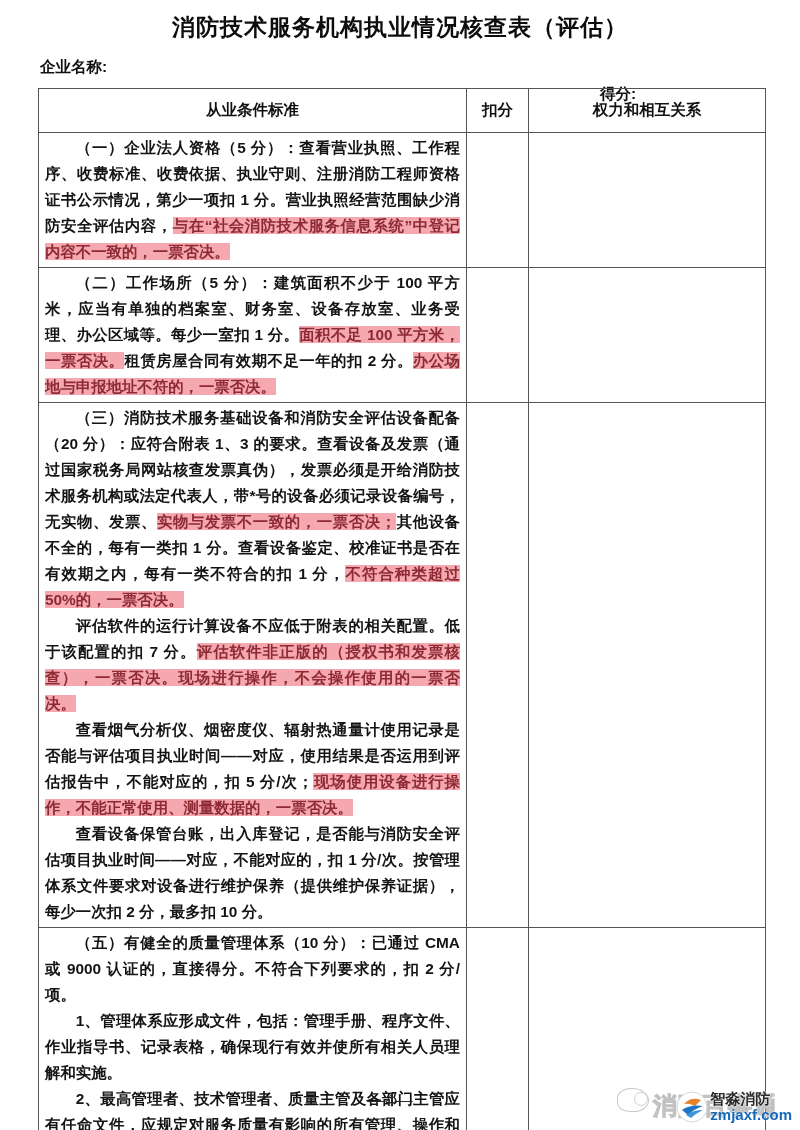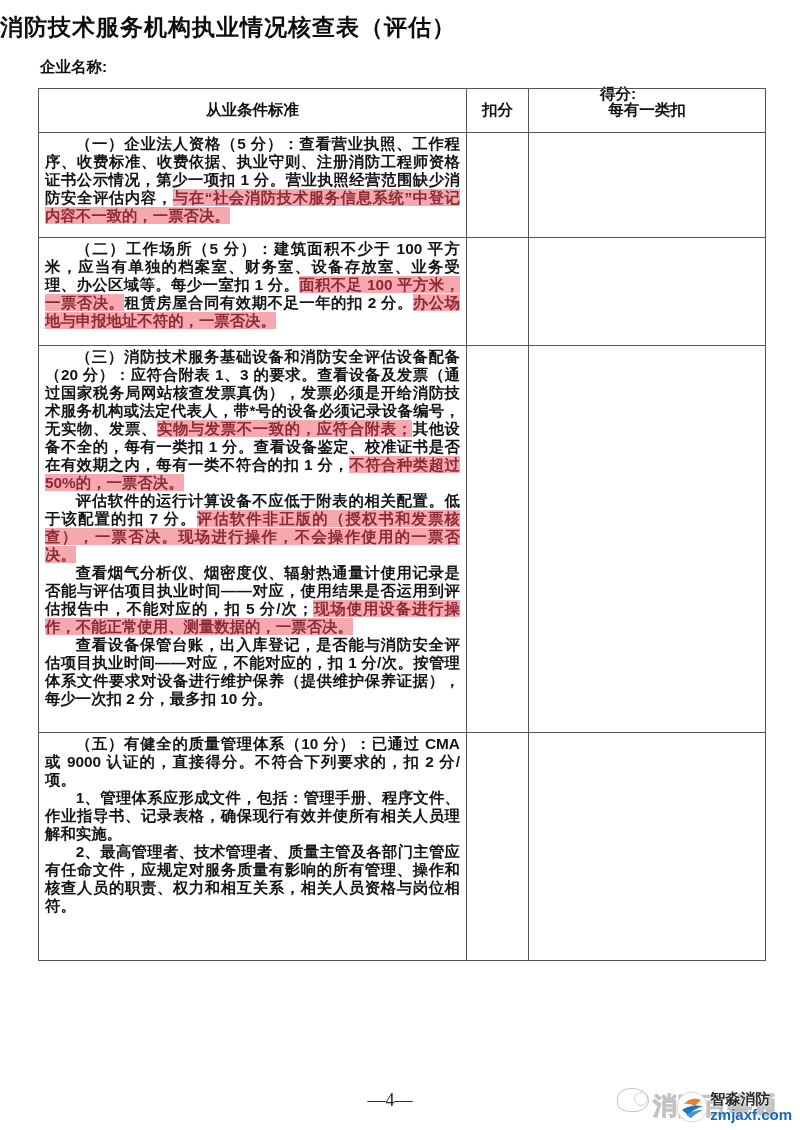--- a/index.html
+++ b/index.html
@@ -8,21 +8,21 @@
     background: #ffffff;
     font-family: "Liberation Sans", "DejaVu Sans", sans-serif;
     color: #111;
     overflow: hidden;
     position: relative;
   }
   .page { position: relative; width: 800px; height: 1130px; }
 
   .doc-title {
     position: absolute; top: 12px; left: 0; width: 800px;
-    text-align: left;
+    text-align: center;
     font-size: 23px; font-weight: 700;
     letter-spacing: 1px;
     color: #0d0d0d;
   }
 
   .field-row { position: absolute; top: 57px; left: 0; width: 646px; height: 22px; }
   .company-label { position: absolute; left: 40px; font-size: 15.5px; font-weight: 700; }
   .score-label   { position: absolute; left: 600px; font-size: 15.5px; font-weight: 700; margin-top: 27px; }
 
   table.check-table {
@@ -38,21 +38,21 @@
     box-sizing: border-box;
   }
   table.check-table th {
     height: 44px;
     text-align: center;
     vertical-align: middle;
     font-size: 15.5px;
     font-weight: 700;
     padding: 0;
   }
-  .cell-standard { font-size: 15.4px; line-height: 18px; font-weight: 700; text-align: justify; }
+  .cell-standard { font-size: 15.4px; line-height: 26px; font-weight: 700; text-align: justify; }
   .para { margin: 0; text-indent: 2em; }
   .seg { color: #141414; }
   .seg.hl {
     color: var(--hl-text, #8e2a33);
     background: var(--hl-bg, #f5a8b0);
   }
 
   .page-number {
     position: absolute; top: 1090px; left: 350px; width: 80px;
     text-align: center;
@@ -107,41 +107,41 @@
   <table class="check-table">
     <colgroup>
       <col style="width:428px">
       <col style="width:62px">
       <col style="width:237px">
     </colgroup>
     <thead>
       <tr>
         <th>从业条件标准</th>
         <th>扣分</th>
-        <th>每有一类扣</th>
+        <th>权力和相互关系</th>
       </tr>
     </thead>
     <tbody>
         <tr>
           <td class="cell-standard" style="height: 105px;">
             <p class="para"><span class="seg">（一）企业法人资格（5 分）：查看营业执照、工作程序、收费标准、收费依据、执业守则、注册消防工程师资格证书公示情况，第少一项扣 1 分。营业执照经营范围缺少消防安全评估内容，</span><span class="seg hl">与在“社会消防技术服务信息系统”中登记内容不一致的，一票否决。</span></p>
           </td>
           <td></td>
           <td></td>
         </tr>
         <tr>
           <td class="cell-standard" style="height: 108px; margin-left: 17px;">
             <p class="para"><span class="seg">（二）工作场所（5 分）：建筑面积不少于 100 平方米，应当有单独的档案室、财务室、设备存放室、业务受理、办公区域等。每少一室扣 1 分。</span><span class="seg hl">面积不足 100 平方米，一票否决。</span><span class="seg">租赁房屋合同有效期不足一年的扣 2 分。</span><span class="seg hl">办公场地与申报地址不符的，一票否决。</span></p>
           </td>
           <td></td>
           <td></td>
         </tr>
         <tr>
           <td class="cell-standard" style="height: 387px;">
-            <p class="para"><span class="seg">（三）消防技术服务基础设备和消防安全评估设备配备（20 分）：应符合附表 1、3 的要求。查看设备及发票（通过国家税务局网站核查发票真伪），发票必须是开给消防技术服务机构或法定代表人，带*号的设备必须记录设备编号，无实物、发票、</span><span class="seg hl">实物与发票不一致的，应符合附表；</span><span class="seg">其他设备不全的，每有一类扣 1 分。查看设备鉴定、校准证书是否在有效期之内，每有一类不符合的扣 1 分，</span><span class="seg hl">不符合种类超过 50%的，一票否决。</span></p>
+            <p class="para"><span class="seg">（三）消防技术服务基础设备和消防安全评估设备配备（20 分）：应符合附表 1、3 的要求。查看设备及发票（通过国家税务局网站核查发票真伪），发票必须是开给消防技术服务机构或法定代表人，带*号的设备必须记录设备编号，无实物、发票、</span><span class="seg hl">实物与发票不一致的，一票否决；</span><span class="seg">其他设备不全的，每有一类扣 1 分。查看设备鉴定、校准证书是否在有效期之内，每有一类不符合的扣 1 分，</span><span class="seg hl">不符合种类超过 50%的，一票否决。</span></p>
             <p class="para"><span class="seg">评估软件的运行计算设备不应低于附表的相关配置。低于该配置的扣 7 分。</span><span class="seg hl">评估软件非正版的（授权书和发票核查），一票否决。现场进行操作，不会操作使用的一票否决。</span></p>
             <p class="para"><span class="seg">查看烟气分析仪、烟密度仪、辐射热通量计使用记录是否能与评估项目执业时间——对应，使用结果是否运用到评估报告中，不能对应的，扣 5 分/次；</span><span class="seg hl">现场使用设备进行操作，不能正常使用、测量数据的，一票否决。</span></p>
             <p class="para"><span class="seg">查看设备保管台账，出入库登记，是否能与消防安全评估项目执业时间——对应，不能对应的，扣 1 分/次。按管理体系文件要求对设备进行维护保养（提供维护保养证据），每少一次扣 2 分，最多扣 10 分。</span></p>
           </td>
           <td></td>
           <td></td>
         </tr>
         <tr>
           <td class="cell-standard" style="height: 228px;">
             <p class="para"><span class="seg">（五）有健全的质量管理体系（10 分）：已通过 CMA 或 9000 认证的，直接得分。不符合下列要求的，扣 2 分/项。</span></p>

